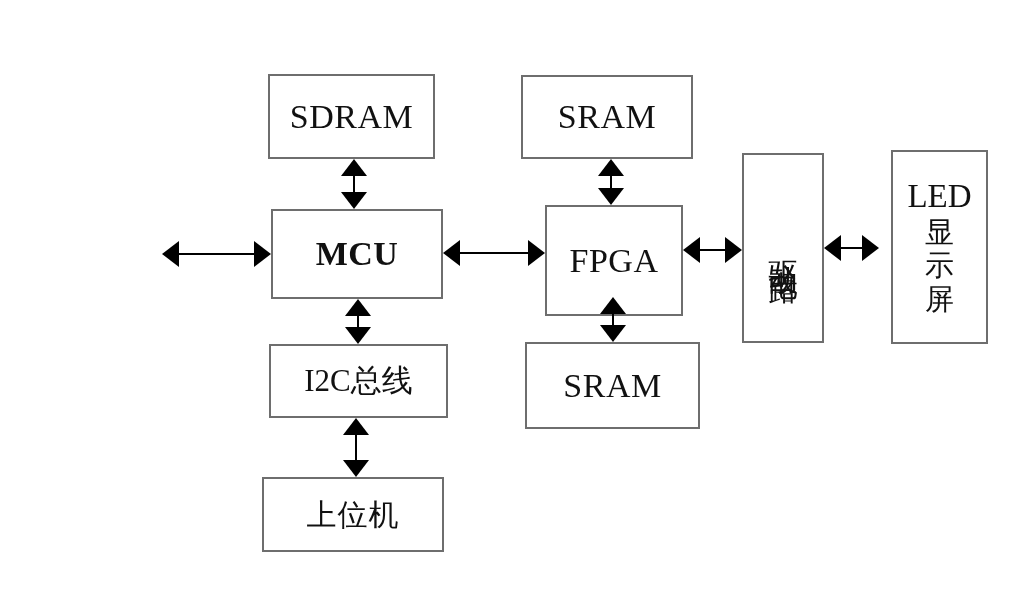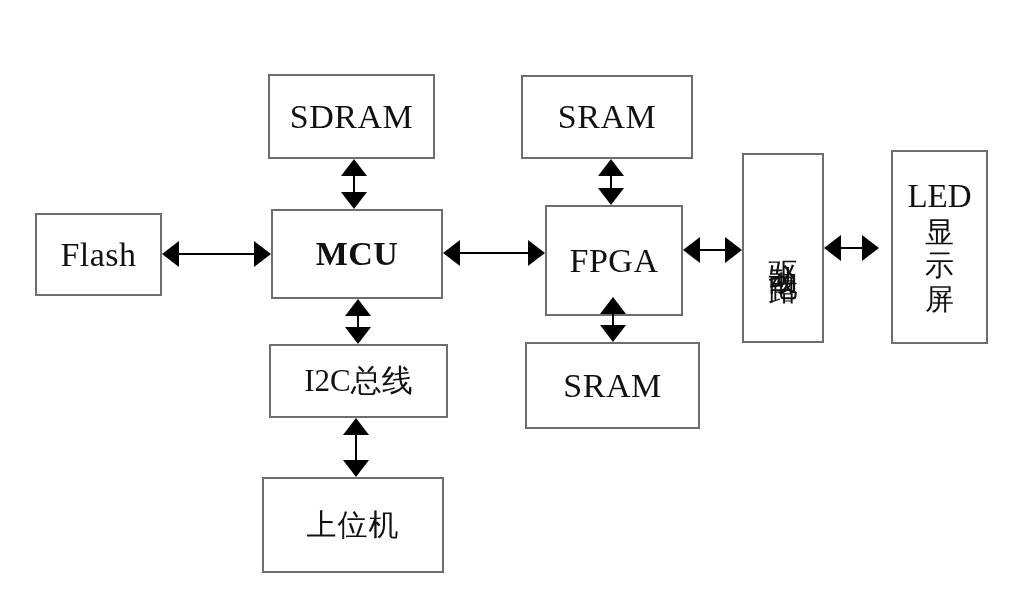--- a/index.html
+++ b/index.html
@@ -74,37 +74,34 @@
   .conn svg {
     display: block;
     overflow: visible;
   }
 </style>
 </head>
 <body>
 
 <div id="canvas">
 
-  <div class="block latin" id="blk-flash" style="left: 35px; top: 213px; width: 127px; height: 83px; border-color: rgb(110, 110, 110); color: rgb(17, 17, 17);">
-    <span class="label">Flash</span>
-  </div>
 
   <div class="block latin" id="blk-sdram" style="left: 268px; top: 74px; width: 167px; height: 85px; border-color: rgb(110, 110, 110); color: rgb(17, 17, 17);">
     <span class="label">SDRAM</span>
   </div>
 
   <div class="block latin" id="blk-mcu" style="left: 271px; top: 209px; width: 172px; height: 90px; border-color: rgb(110, 110, 110); color: rgb(17, 17, 17); font-weight: bold;">
     <span class="label">MCU</span>
   </div>
 
   <div class="block mixed" id="blk-i2c" style="left: 269px; top: 344px; width: 179px; height: 74px; border-color: rgb(110, 110, 110); color: rgb(17, 17, 17);">
     <span class="label">I2C总线</span>
   </div>
 
-  <div class="block cjk" id="blk-host" style="left: 262px; top: 477px; width: 182px; height: 96px; border-color: rgb(110, 110, 110); color: rgb(17, 17, 17);">
+  <div class="block cjk" id="blk-host" style="left: 262px; top: 477px; width: 182px; height: 75px; border-color: rgb(110, 110, 110); color: rgb(17, 17, 17);">
     <span class="label">上位机</span>
   </div>
 
   <div class="block latin" id="blk-sram-top" style="left: 521px; top: 75px; width: 172px; height: 84px; border-color: rgb(110, 110, 110); color: rgb(17, 17, 17);">
     <span class="label">SRAM</span>
   </div>
 
   <div class="block latin" id="blk-fpga" style="left: 545px; top: 205px; width: 138px; height: 111px; border-color: rgb(110, 110, 110); color: rgb(17, 17, 17);">
     <span class="label">FPGA</span>
   </div>

